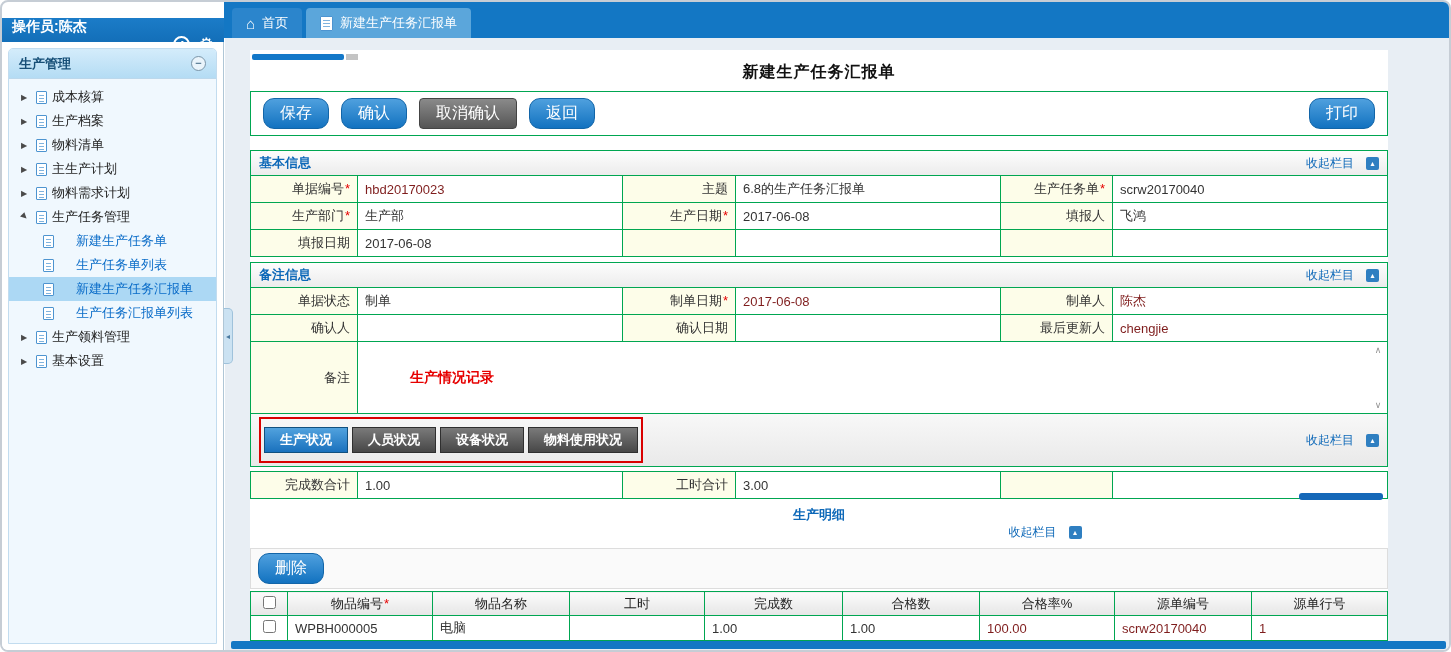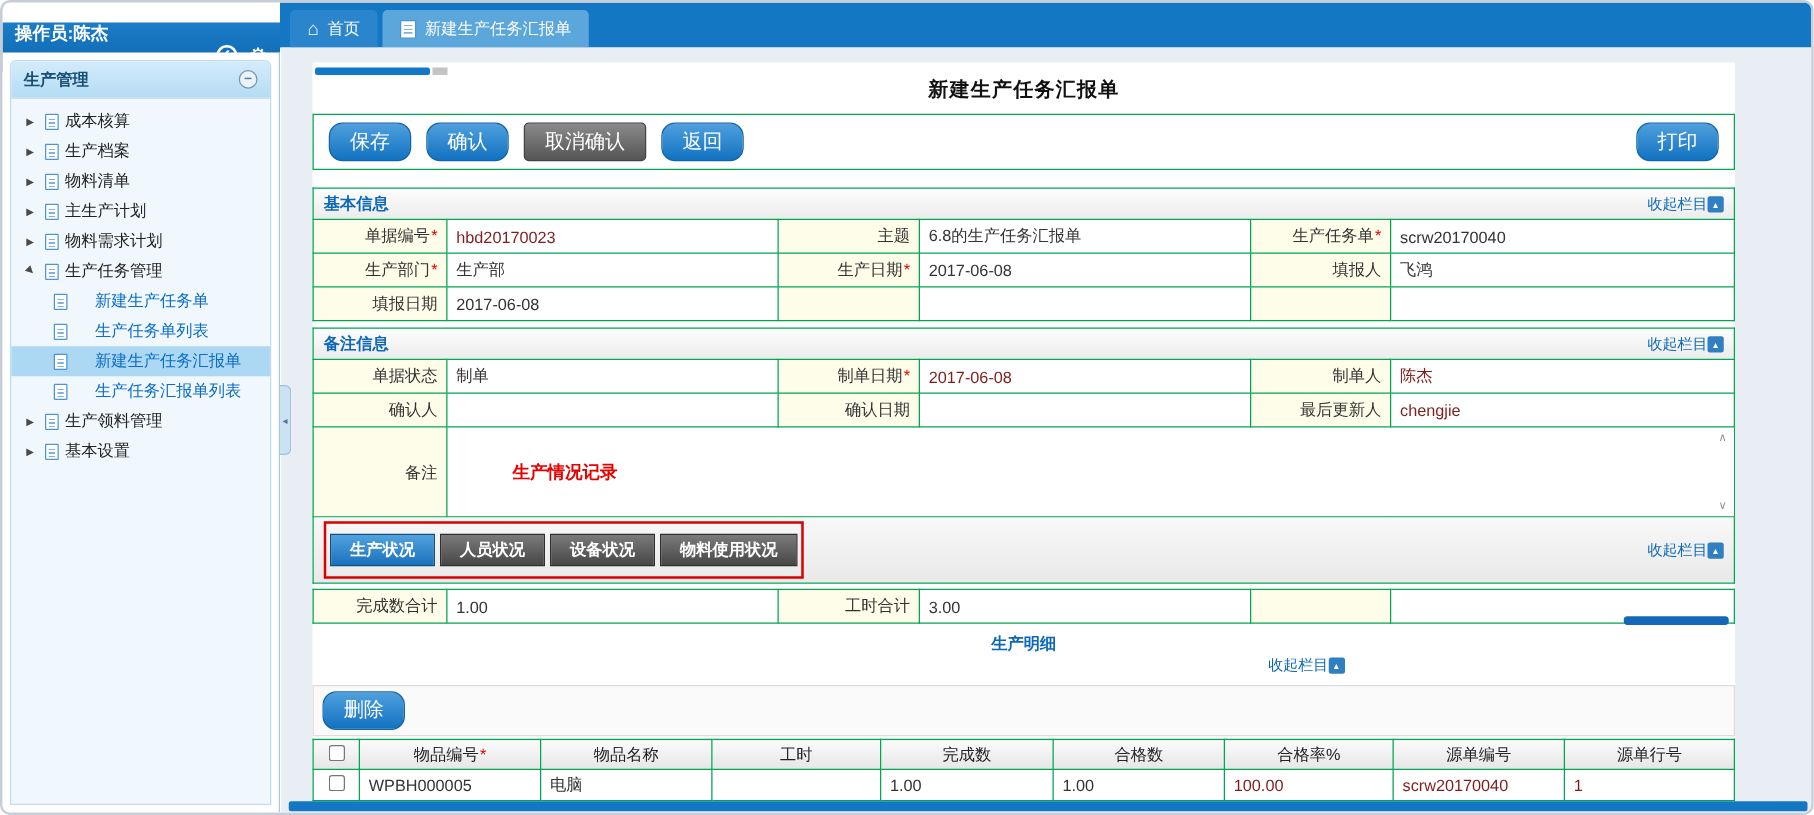--- a/index.html
+++ b/index.html
@@ -67,21 +67,21 @@
     padding:4px 16px; font-size:16px; cursor:pointer; font-family:inherit; }
   .btn.gray { background:linear-gradient(#8A8A8A,#555); border-color:#444; border-radius:4px; }
   .btn.print { margin-left:auto; }
 
   .section-band { display:flex; align-items:center; justify-content:space-between;
     background:linear-gradient(#FDFDFD,#ECECEC); border:1px solid #00A651; border-bottom:none;
     padding:0 8px; height:25px; }
   .section-band.mt { margin-top:14px; }
   .section-band.mt2 { margin-top:5px; }
   .section-title { color:#0D68B8; font-weight:bold; font-size:13px; }
-  .collapse-link { color:#0D68B8; font-size:12px; display:flex; gap:0; align-items:center; cursor:pointer; text-decoration:none; }
+  .collapse-link { color:#0D68B8; font-size:12px; display:flex; gap:12px; align-items:center; cursor:pointer; text-decoration:none; }
   .collapse-ic { width:13px; height:13px; background:#2F7FC1; border-radius:2px; color:#fff; font-size:8px;
     display:flex; align-items:center; justify-content:center; }
 
   table.form-table { width:100%; border-collapse:collapse; table-layout:fixed; }
   table.form-table td { border:1px solid #00A651; height:27px; padding:2px 7px; font-size:13px; overflow:hidden; white-space:nowrap; }
   td.lbl { background:#FDFDE9; text-align:right; color:#333; }
   td.val { background:#fff; }
   .muted { color:#7f1d1d; }
   .req { color:#E60000; margin-left:1px; }
   td.note-cell { position:relative; vertical-align:middle; }

